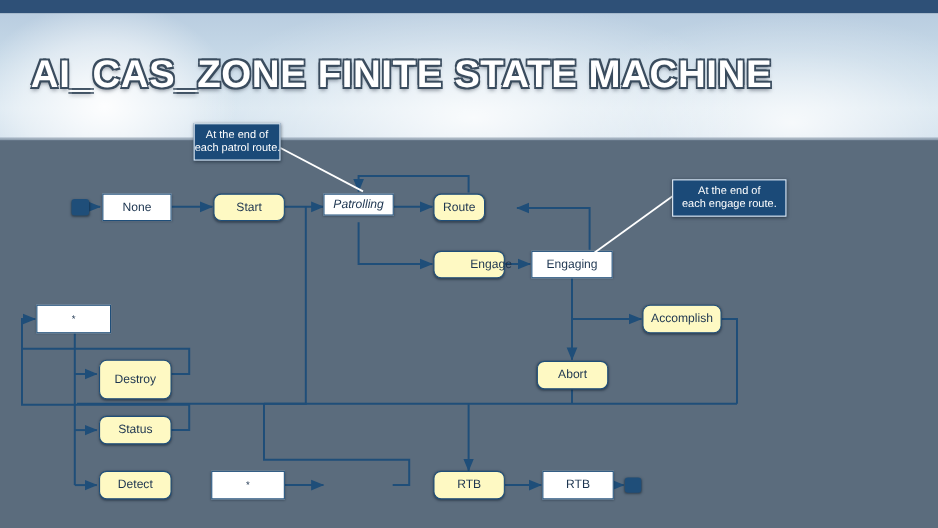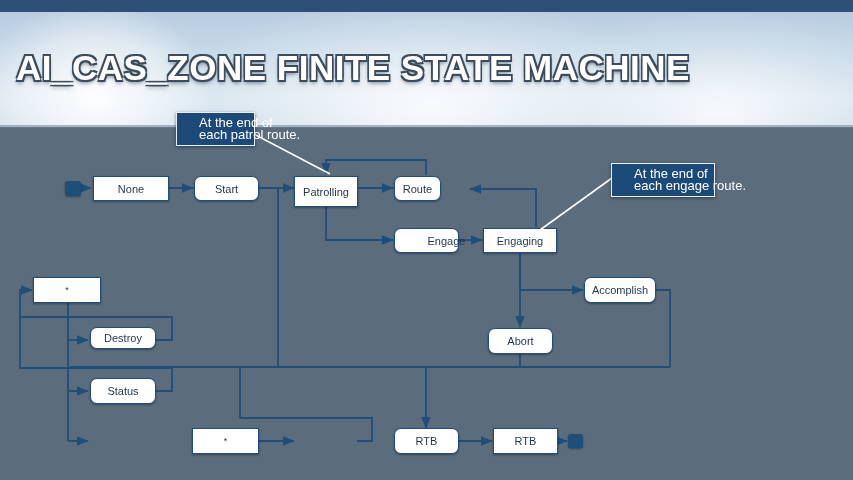--- a/index.html
+++ b/index.html
@@ -32,48 +32,48 @@
   .header{
     position:absolute;left:0;top:12px;width:853px;height:115px;overflow:hidden;
     background:
       radial-gradient(ellipse 150px 120px at 95px 85px, rgba(255,255,255,.95) 0%, rgba(255,255,255,.45) 50%, rgba(255,255,255,0) 80%),
       radial-gradient(ellipse 300px 130px at 430px 95px, rgba(255,255,255,.85) 0%, rgba(255,255,255,.25) 55%, rgba(255,255,255,0) 85%),
       radial-gradient(ellipse 240px 120px at 720px 100px, rgba(255,255,255,.80) 0%, rgba(255,255,255,.20) 55%, rgba(255,255,255,0) 85%),
       linear-gradient(180deg,#b9cde0 0%,#c9dbe9 40%,#d8e6f0 75%,#cfdfec 100%);
   }
   .header-rule{position:absolute;left:0;top:125px;width:853px;height:3px;background:#6f8296;opacity:.55;}
   .title{
-    position:absolute;left:0;top:48px;width:706px;text-align:center;
+    position:absolute;left:12px;top:48px;width:706px;text-align:center;
     font-size:35px;font-weight:bold;letter-spacing:.5px;color:#ffffff;
     text-shadow:
       -1.6px -1.6px 0 #3a4c5e, 1.6px -1.6px 0 #3a4c5e,
       -1.6px  1.6px 0 #3a4c5e, 1.6px  1.6px 0 #3a4c5e,
        0 3px 4px rgba(20,30,45,.55);
   }
   
   svg#wires{position:absolute;left:0;top:0;width:853px;height:480px;}
   
   .node{
     position:absolute;display:flex;align-items:center;justify-content:center;
     font-size:11px;color:#1d3550;border:1.6px solid #1f4e79;
     box-shadow:0 1px 2px rgba(10,25,40,.45);
     box-sizing:border-box;white-space:nowrap;
   }
-  .node.fill{background:#ffffff;border-radius:7px;text-align:right;}
+  .node.fill{background:#fef9c3;border-radius:7px;text-align:right;}
   .node.hollow{background:#ffffff;border-radius:0;}
   .node.star{font-size:9px;}
   .marker{
     position:absolute;background:#1f4e79;border-radius:3px;
     box-shadow:0 1px 2px rgba(10,25,40,.5);
   }
   
   .callout{
     position:absolute;background:#1b4a78;border:1.4px solid #e8f0f8;
-    color:#ffffff;font-size:13px;line-height:12px;text-align:center;
-    padding:4px 22px;box-sizing:border-box;
+    color:#ffffff;font-size:10px;line-height:12px;text-align:center;
+    padding:4px 0;box-sizing:border-box;
     box-shadow:0 1px 3px rgba(8,20,35,.55);
   }
   .callout div{white-space:nowrap;}
 </style>
 </head>
 <body>
 
 <div id="stage">
 
   <div class="sky">
@@ -139,38 +139,39 @@
 
       <path d="M357,441 L372,441 L372,418 L240,418 L240,367"></path>
 
       <path d="M258,441 L294,441" marker-end="url(#ah)"></path>
     </g>
   </svg>
 
   <div class="marker" style="left:65px;top:181px;width:16px;height:15px;"></div>
   <div class="marker" style="left:568px;top:434px;width:15px;height:14px;"></div>
 
-  <div class="node hollow" style="left:93px;top:176px;width:76px;height:25px;">None</div>
+  <div class="node hollow" style="left:93px;top:176px;width:63px;height:25px;">None</div>
 
   <div class="node fill" style="left:194px;top:176px;width:65px;height:25px;">Start</div>
 
-  <div class="node hollow" style="left:294px;top:176px;width:64px;height:31px;">Patrolling</div>
+  <div class="node hollow" style="left:294px;top:176px;width:64px;height:20px;font-style:italic;">Patrolling</div>
 
   <div class="node fill" style="left:394px;top:176px;width:47px;height:25px;">Route</div>
 
   <div class="node fill" style="left:394px;top:228px;width:65px;height:25px;padding-left:40px;">Engage</div>
 
   <div class="node hollow" style="left:483px;top:228px;width:74px;height:25px;">Engaging</div>
 
   <div class="node hollow star" style="left:33px;top:277px;width:68px;height:26px;">*</div>
 
-  <div class="node fill" style="left:90px;top:327px;width:66px;height:22px;">Destroy</div>
+  <div class="node fill" style="left:90px;top:327px;width:66px;height:36px;">Destroy</div>
 
   <div class="node fill" style="left:90px;top:378px;width:66px;height:26px;">Status</div>
 
+  <div class="node fill" style="left:90px;top:428px;width:66px;height:26px;">Detect</div>
 
   <div class="node hollow star" style="left:192px;top:428px;width:67px;height:26px;">*</div>
 
 
   <div class="node fill" style="left:488px;top:328px;width:65px;height:26px;">Abort</div>
 
   <div class="node fill" style="left:584px;top:277px;width:72px;height:26px;">Accomplish</div>
 
   <div class="node fill" style="left:394px;top:428px;width:65px;height:26px;">RTB</div>
 

